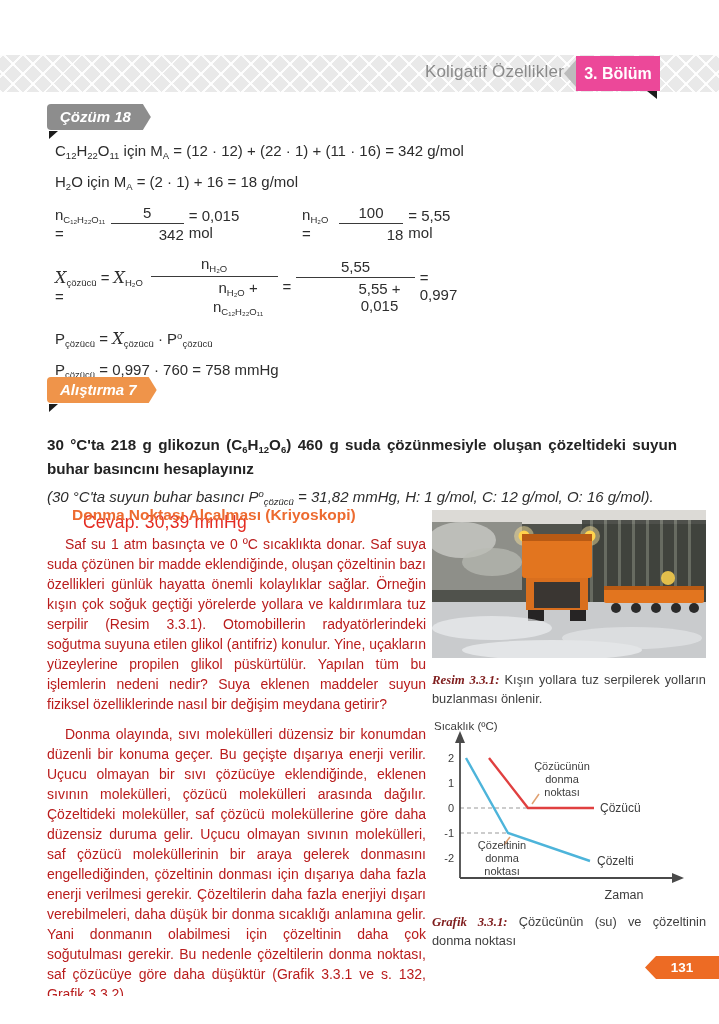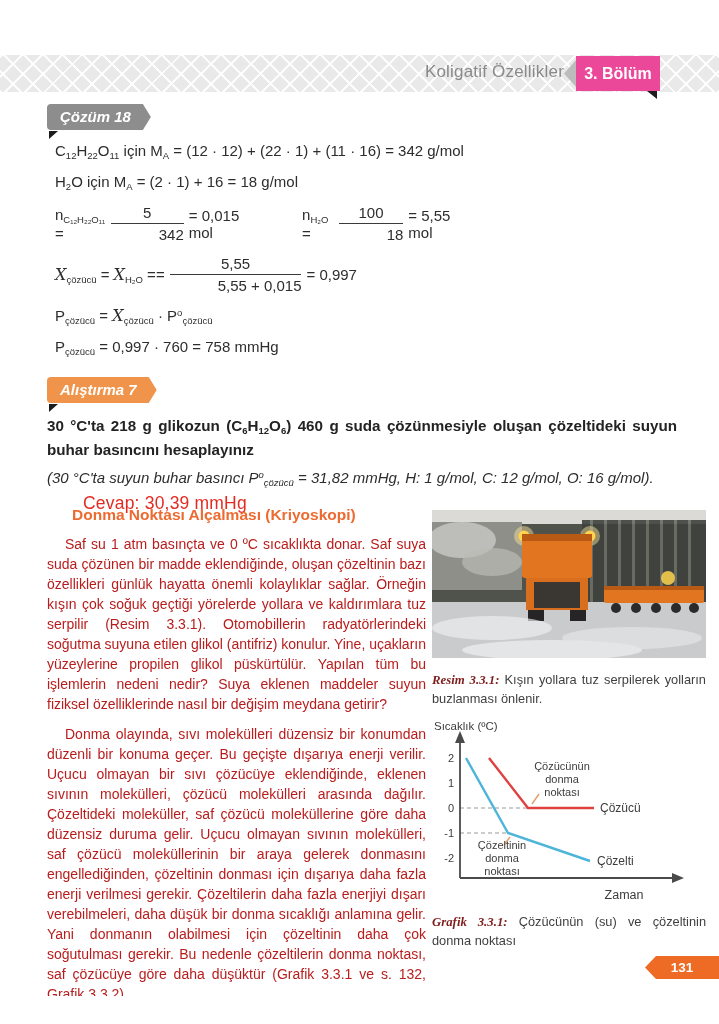--- a/index.html
+++ b/index.html
@@ -35,21 +35,21 @@
   sub{font-size:9.5px;vertical-align:-3px;letter-spacing:0;}
   sup{font-size:9.5px;vertical-align:5px;}
   .sx{font-family:"DejaVu Serif",serif;font-style:italic;font-size:16px;}
   .frac{display:inline-block;text-align:center;vertical-align:middle;margin:0 5px;}
   .frac .num{display:block;border-bottom:1.3px solid #3a3a3a;padding:0 7px 2px;}
   .frac .den{display:block;padding-top:2px;margin-left:48px;}
   .eqrow{display:flex;align-items:center;margin:0 0 12px 0;}
   .eqrow .gap{width:62px;}
 
   
-  .exercise-text{position:absolute;left:47px;top:414px;width:630px;}
+  .exercise-text{position:absolute;left:47px;top:433px;width:630px;}
   .ex-bold{margin:0;font-weight:bold;font-size:15.2px;line-height:1.6;text-align:justify;color:#232323;}
   .ex-italic{margin:3px 0 0 0;font-style:italic;font-size:15px;line-height:1.55;color:#2d2d2d;}
   .answer{font-style:normal;color:#e32b22;font-size:17.5px;margin-left:36px;letter-spacing:.2px;}
 
   
   .left-col{position:absolute;left:47px;top:506px;width:379px;}
   .section-heading{margin:0 0 0 25px;color:#ed6b30;font-weight:bold;font-size:15.5px;}
   .body-par{margin:10px 0 0 0;font-size:14px;line-height:20px;text-align:justify;
         text-indent:18px;color:#b91c1c;}
 
@@ -95,20 +95,24 @@
       <span>n<sub>H₂O</sub> =</span>
       <span class="frac">
         <span class="num">100</span>
         <span class="den">18</span>
       </span>
       <span>= 5,55 mol</span>
     </div>
 
     <div class="eqrow">
       <span><span class="sx">X</span><sub>çözücü</sub> = <span class="sx">X</span><sub>H₂O</sub> =</span>
+      <span class="frac">
+        <span class="num">n<sub>H₂O</sub></span>
+        <span class="den">n<sub>H₂O</sub> + n<sub>C₁₂H₂₂O₁₁</sub></span>
+      </span>
       <span>=</span>
       <span class="frac">
         <span class="num">5,55</span>
         <span class="den">5,55 + 0,015</span>
       </span>
       <span>= 0,997</span>
     </div>
 
     <p class="line" style="margin-top:2px;">P<sub>çözücü</sub> = <span class="sx">X</span><sub>çözücü</sub> · P<sup>o</sup><sub>çözücü</sub></p>
     <p class="line">P<sub>çözücü</sub> = 0,997 · 760 = 758 mmHg</p>

